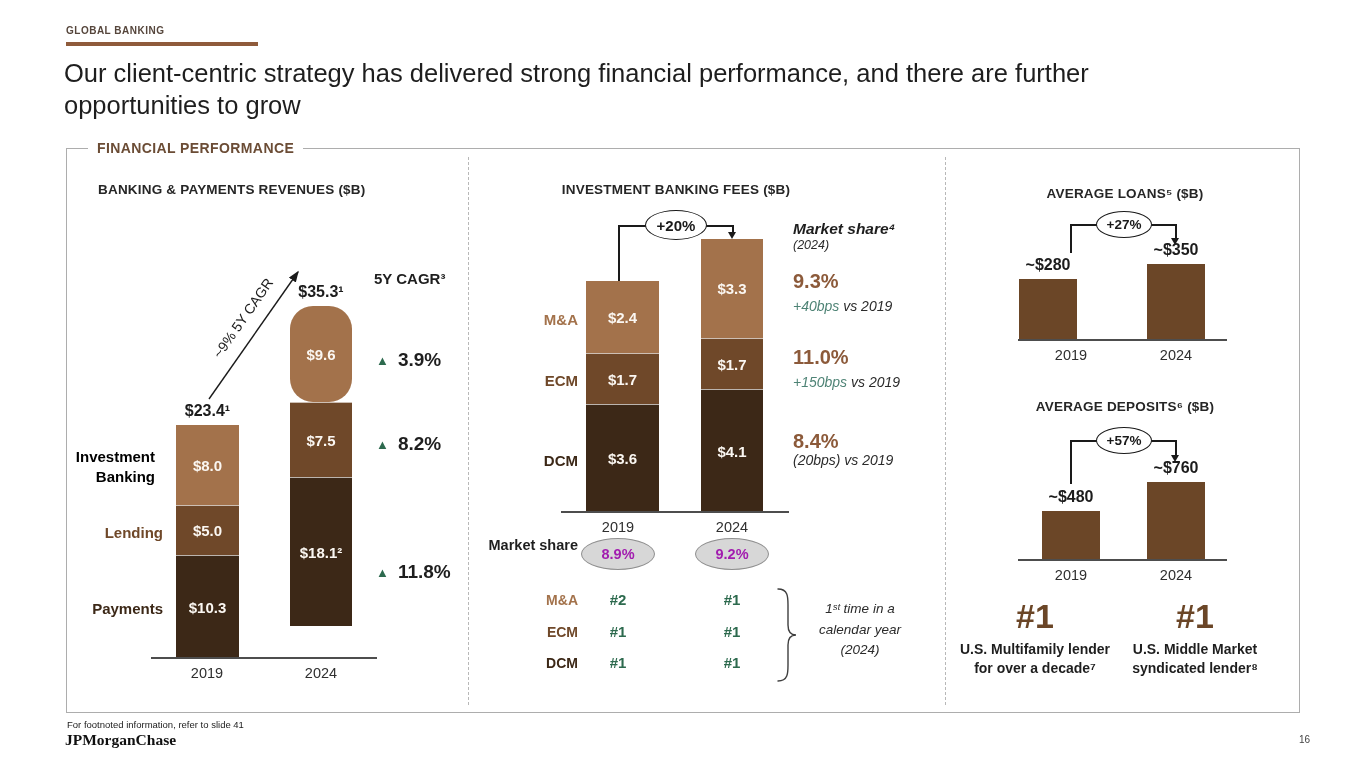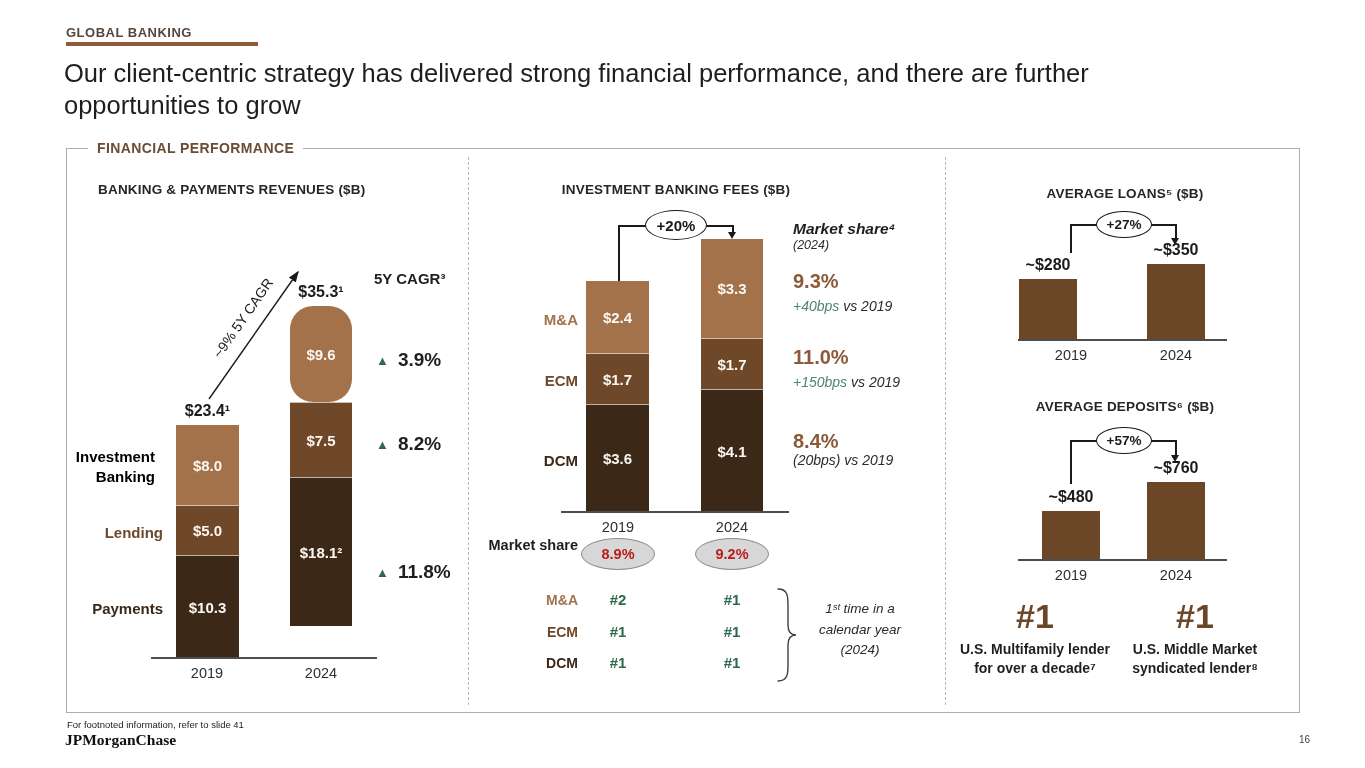--- a/index.html
+++ b/index.html
@@ -2,21 +2,21 @@
 <html><head>
 <meta charset="utf-8">
 <style>
   * { margin:0; padding:0; box-sizing:border-box; }
   html,body { background:#fff; }
   body { font-family:"Liberation Sans", sans-serif; }
   .stage { position:relative; width:1365px; height:768px; background:#fff; overflow:hidden; }
   .abs { position:absolute; }
 
   
-  .eyebrow { left:66px; top:25px; font-size:13px; font-weight:bold; letter-spacing:.5px; color:#56463C; }
+  .eyebrow { left:66px; top:25px; font-size:10px; font-weight:bold; letter-spacing:.5px; color:#56463C; }
   .eyebrow-rule { left:66px; top:42px; width:192px; height:4px; background:#8F5B3B; }
   .slide-title { left:64px; top:57px; width:1095px; font-size:25.5px; line-height:1.27; font-weight:400; color:#1E1E1E; }
 
   
   .perf-box { left:66px; top:148px; width:1234px; height:565px; border:1.5px solid #ADADAD; }
   .perf-label { left:88px; top:140px; background:#fff; padding:0 9px; font-size:14px; font-weight:bold; letter-spacing:.4px; color:#6B4C35; }
   .divider { top:157px; height:548px; width:0; border-left:1.5px dashed #B8B8B8; }
   .d1 { left:468px; } .d2 { left:945px; }
 
   
@@ -44,21 +44,21 @@
   
   .bk { background:#1A1A1A; }
   .bk-v { width:1.5px; } .bk-h { height:1.5px; }
   .bk-arrow { width:0; height:0; border-left:4.5px solid transparent; border-right:4.5px solid transparent; border-top:7px solid #1A1A1A; }
   .badge { border:1.5px solid #1A1A1A; border-radius:50%; background:#fff; display:flex; align-items:center; justify-content:center; font-weight:bold; color:#1A1A1A; }
 
   
   .diag-label { width:150px; text-align:center; font-size:14px; color:#1B1B1B; transform:rotate(-55deg); white-space:nowrap; }
 
   
-  .ms-pill { border:1px solid #8F8F8F; border-radius:50%; background:#D7D7D7; display:flex; align-items:center; justify-content:center; font-size:14.5px; font-weight:bold; color:#b91c1c; }
+  .ms-pill { border:1px solid #8F8F8F; border-radius:50%; background:#D7D7D7; display:flex; align-items:center; justify-content:center; font-size:14.5px; font-weight:bold; color:#a21caf; }
   .ms-row-label { width:95px; text-align:right; font-size:14.5px; font-weight:bold; color:#1E1E1E; line-height:19px; }
 
   
   .rank { width:60px; text-align:center; font-size:15px; font-weight:bold; color:#2D6A4E; }
   .league-label { width:95px; text-align:right; font-size:14px; font-weight:bold; }
   .brace-note { width:124px; text-align:center; font-style:italic; font-size:13.5px; line-height:20.5px; color:#2B2B2B; }
 
   
   .msp { width:150px; text-align:left; }
   .msp-header { font-size:15.5px; font-weight:bold; font-style:italic; color:#1E1E1E; }
@@ -151,21 +151,21 @@
     <span class="cagr-val">11.8%</span>
   </div>
 
   <div class="abs chart-title ctr" style="left:500px; top:182px; width:352px;">INVESTMENT BANKING FEES ($B)</div>
 
   <div class="abs side-label-sm" style="left: 483px; top: 311px; color: rgb(163, 114, 75);">M&amp;A</div>
   <div class="abs side-label-sm" style="left: 483px; top: 372px; color: rgb(111, 72, 41);">ECM</div>
   <div class="abs side-label-sm" style="left: 483px; top: 452px; color: rgb(60, 40, 23);">DCM</div>
 
   <div class="abs chart-layer">
-      <div class="bar-col" style="left: 586px; width: 63px; top: 281px; height: 231px; align-items: center;">
+      <div class="bar-col" style="left: 586px; width: 73px; top: 281px; height: 231px; align-items: center;">
         <div class="bar-seg" style="height: 72px; background: rgb(163, 114, 75);">
           <span class="seg-label">$2.4</span>
         </div>
         <div class="bar-seg seg-border" style="height: 51px; background: rgb(111, 72, 41);">
           <span class="seg-label">$1.7</span>
         </div>
         <div class="bar-seg seg-border" style="height: 108px; background: rgb(60, 40, 23);">
           <span class="seg-label">$3.6</span>
         </div>
       </div>

